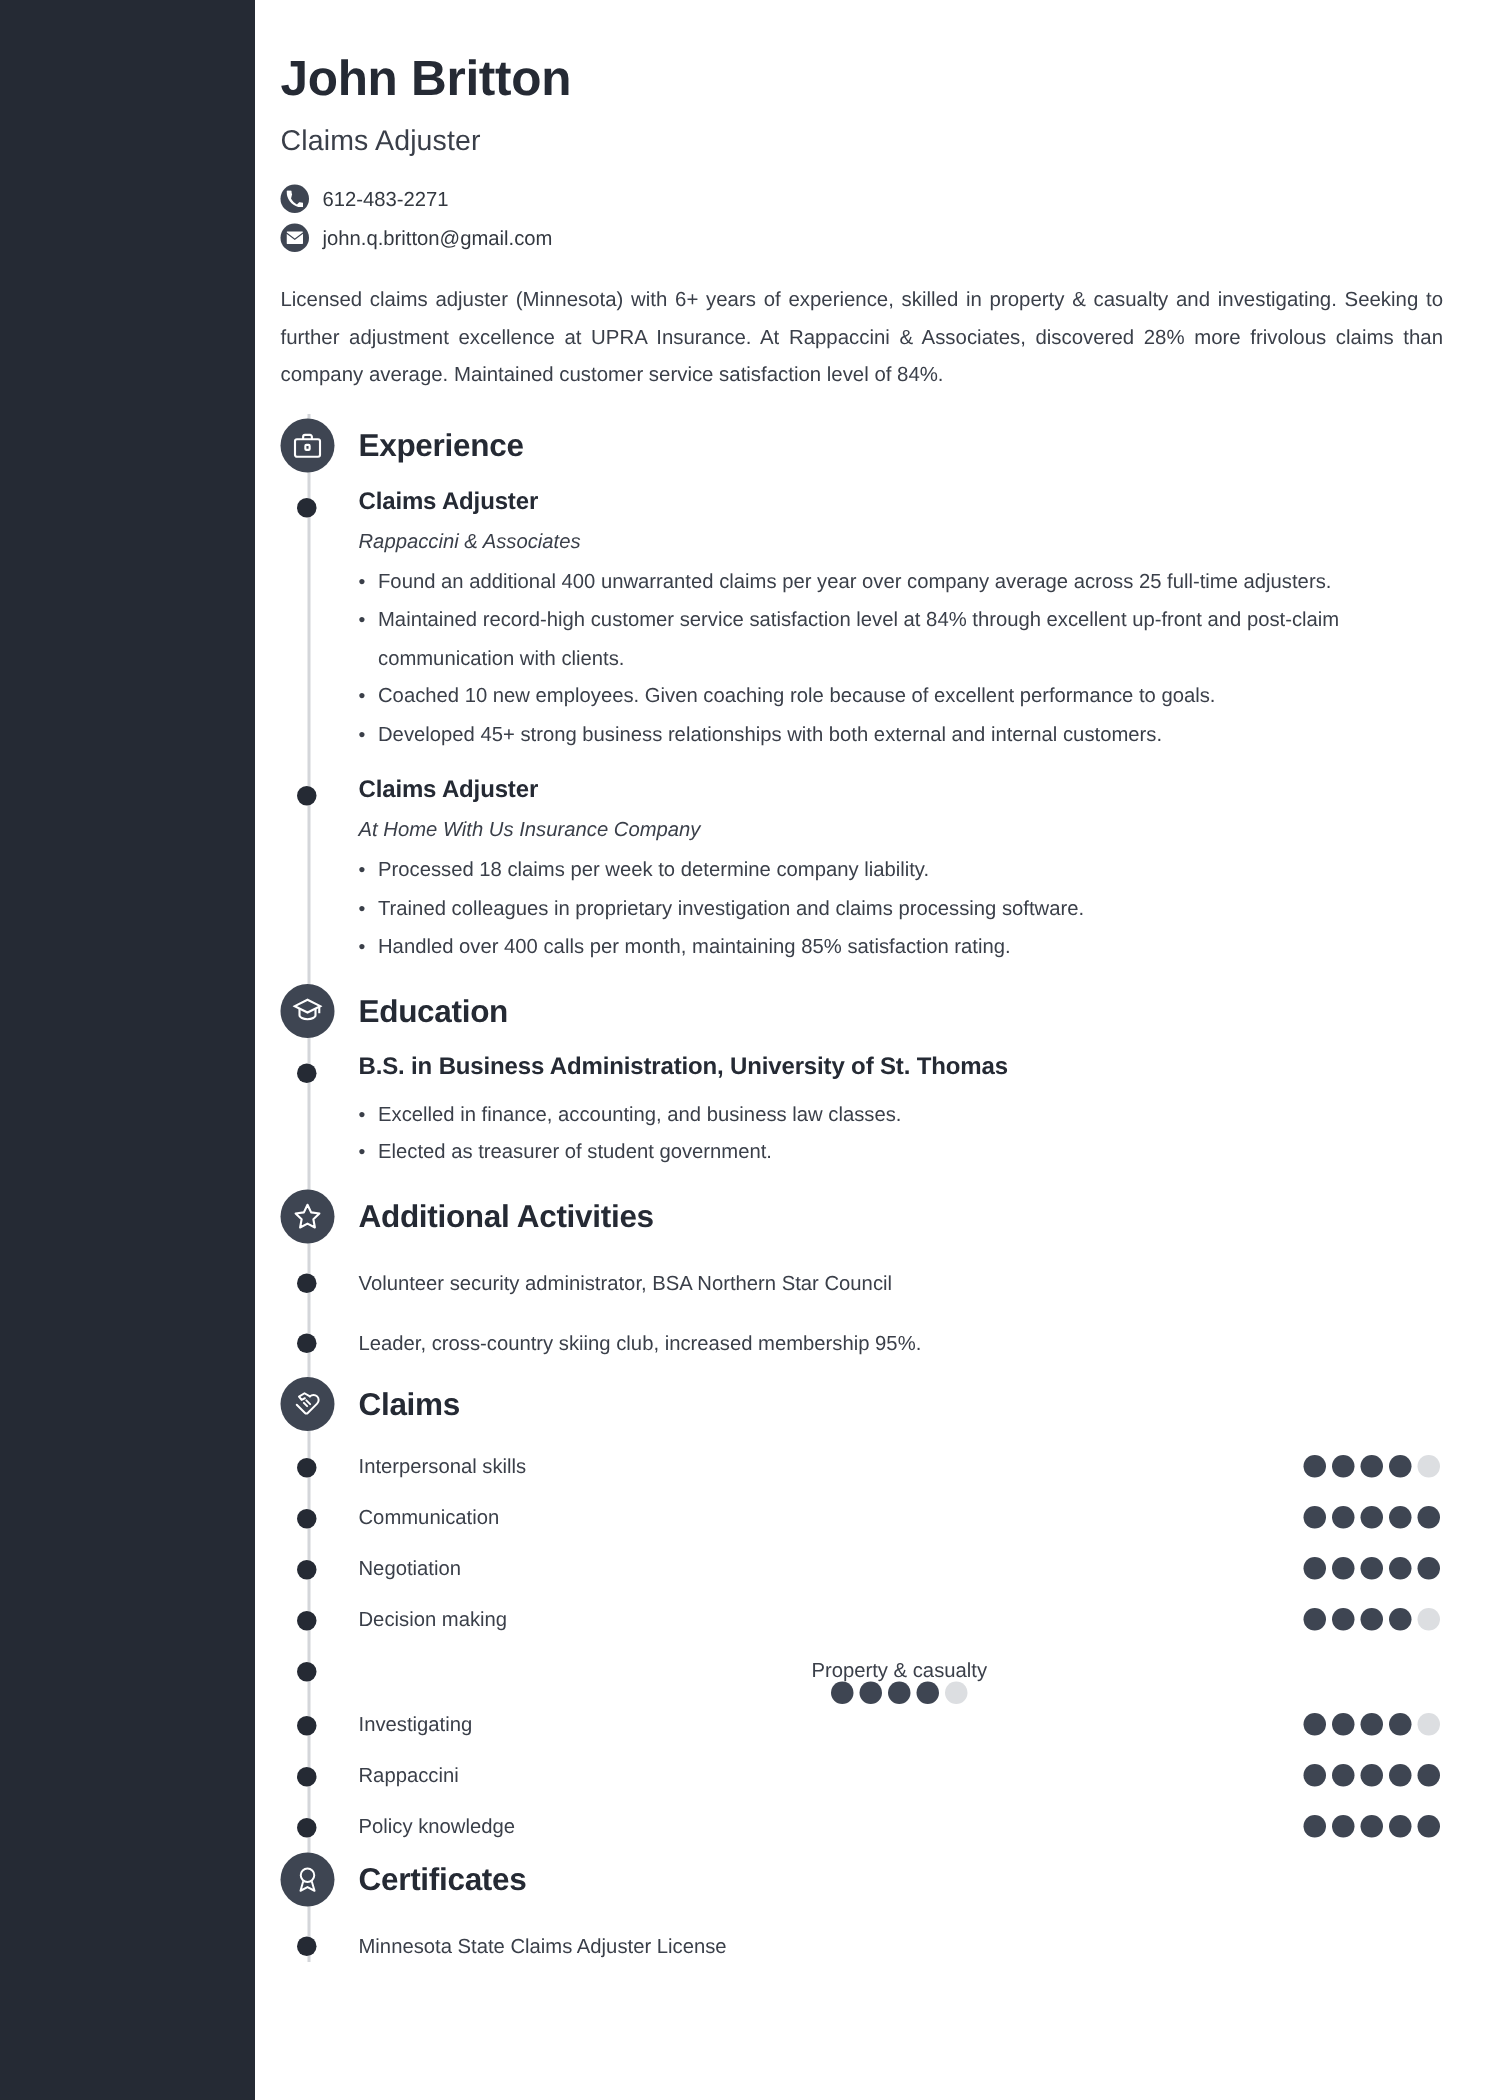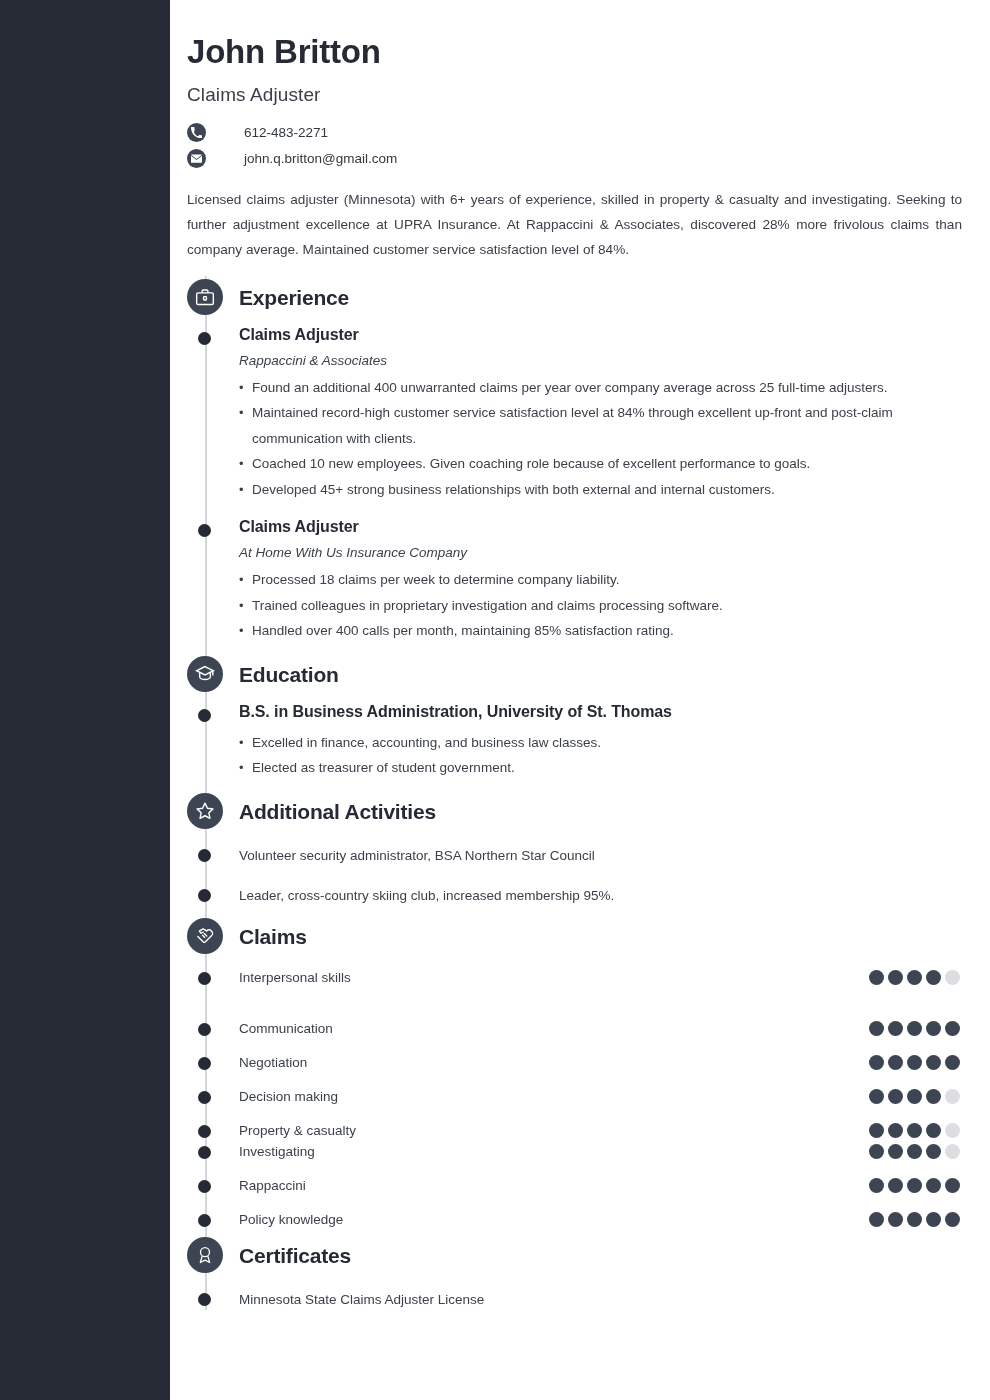--- a/index.html
+++ b/index.html
@@ -33,21 +33,20 @@
     margin-top: 14px;
   }
   .job-title {
     font-size: 19px; color: #3a3f49; font-weight: normal;
     margin-top: 12px; letter-spacing: 0.1px;
   }
   .contacts { margin-top: 17px; }
   .contact-row {
     display: flex; align-items: center;
     margin-bottom: 7px;
-    gap: 29px;
   }
   .cicon {
     width: 19px; height: 19px; border-radius: 50%;
     background: #3e4552; color: #fff;
     display: flex; align-items: center; justify-content: center;
     margin-right: 9px; flex: 0 0 19px;
   }
   .cicon svg { width: 11px; height: 11px; fill: #fff; }
   .contact-text { font-size: 13.5px; color: #333840; }
 
@@ -265,21 +264,21 @@
           <span class="dot" style="top:2px;"></span>
           <span class="skill-name">Interpersonal skills</span>
           <span class="rating">
               <span class="rdot"></span>
               <span class="rdot"></span>
               <span class="rdot"></span>
               <span class="rdot"></span>
               <span class="rdot off"></span>
             </span>
         </div>
-        <div class="skill-row" style="margin-top:36px;justify-content:space-between;">
+        <div class="skill-row" style="margin-top:19px;justify-content:space-between;">
           <span class="dot" style="top:2px;"></span>
           <span class="skill-name">Communication</span>
           <span class="rating">
               <span class="rdot"></span>
               <span class="rdot"></span>
               <span class="rdot"></span>
               <span class="rdot"></span>
               <span class="rdot"></span>
             </span>
         </div>
@@ -298,21 +297,21 @@
           <span class="dot" style="top:2px;"></span>
           <span class="skill-name">Decision making</span>
           <span class="rating">
               <span class="rdot"></span>
               <span class="rdot"></span>
               <span class="rdot"></span>
               <span class="rdot"></span>
               <span class="rdot off"></span>
             </span>
         </div>
-        <div class="skill-row" style="margin-top:19px;">
+        <div class="skill-row" style="margin-top:19px;flex-direction:column;">
           <span class="dot" style="top:2px;"></span>
           <span class="skill-name">Property &amp; casualty</span>
           <span class="rating">
               <span class="rdot"></span>
               <span class="rdot"></span>
               <span class="rdot"></span>
               <span class="rdot"></span>
               <span class="rdot off"></span>
             </span>
         </div>

